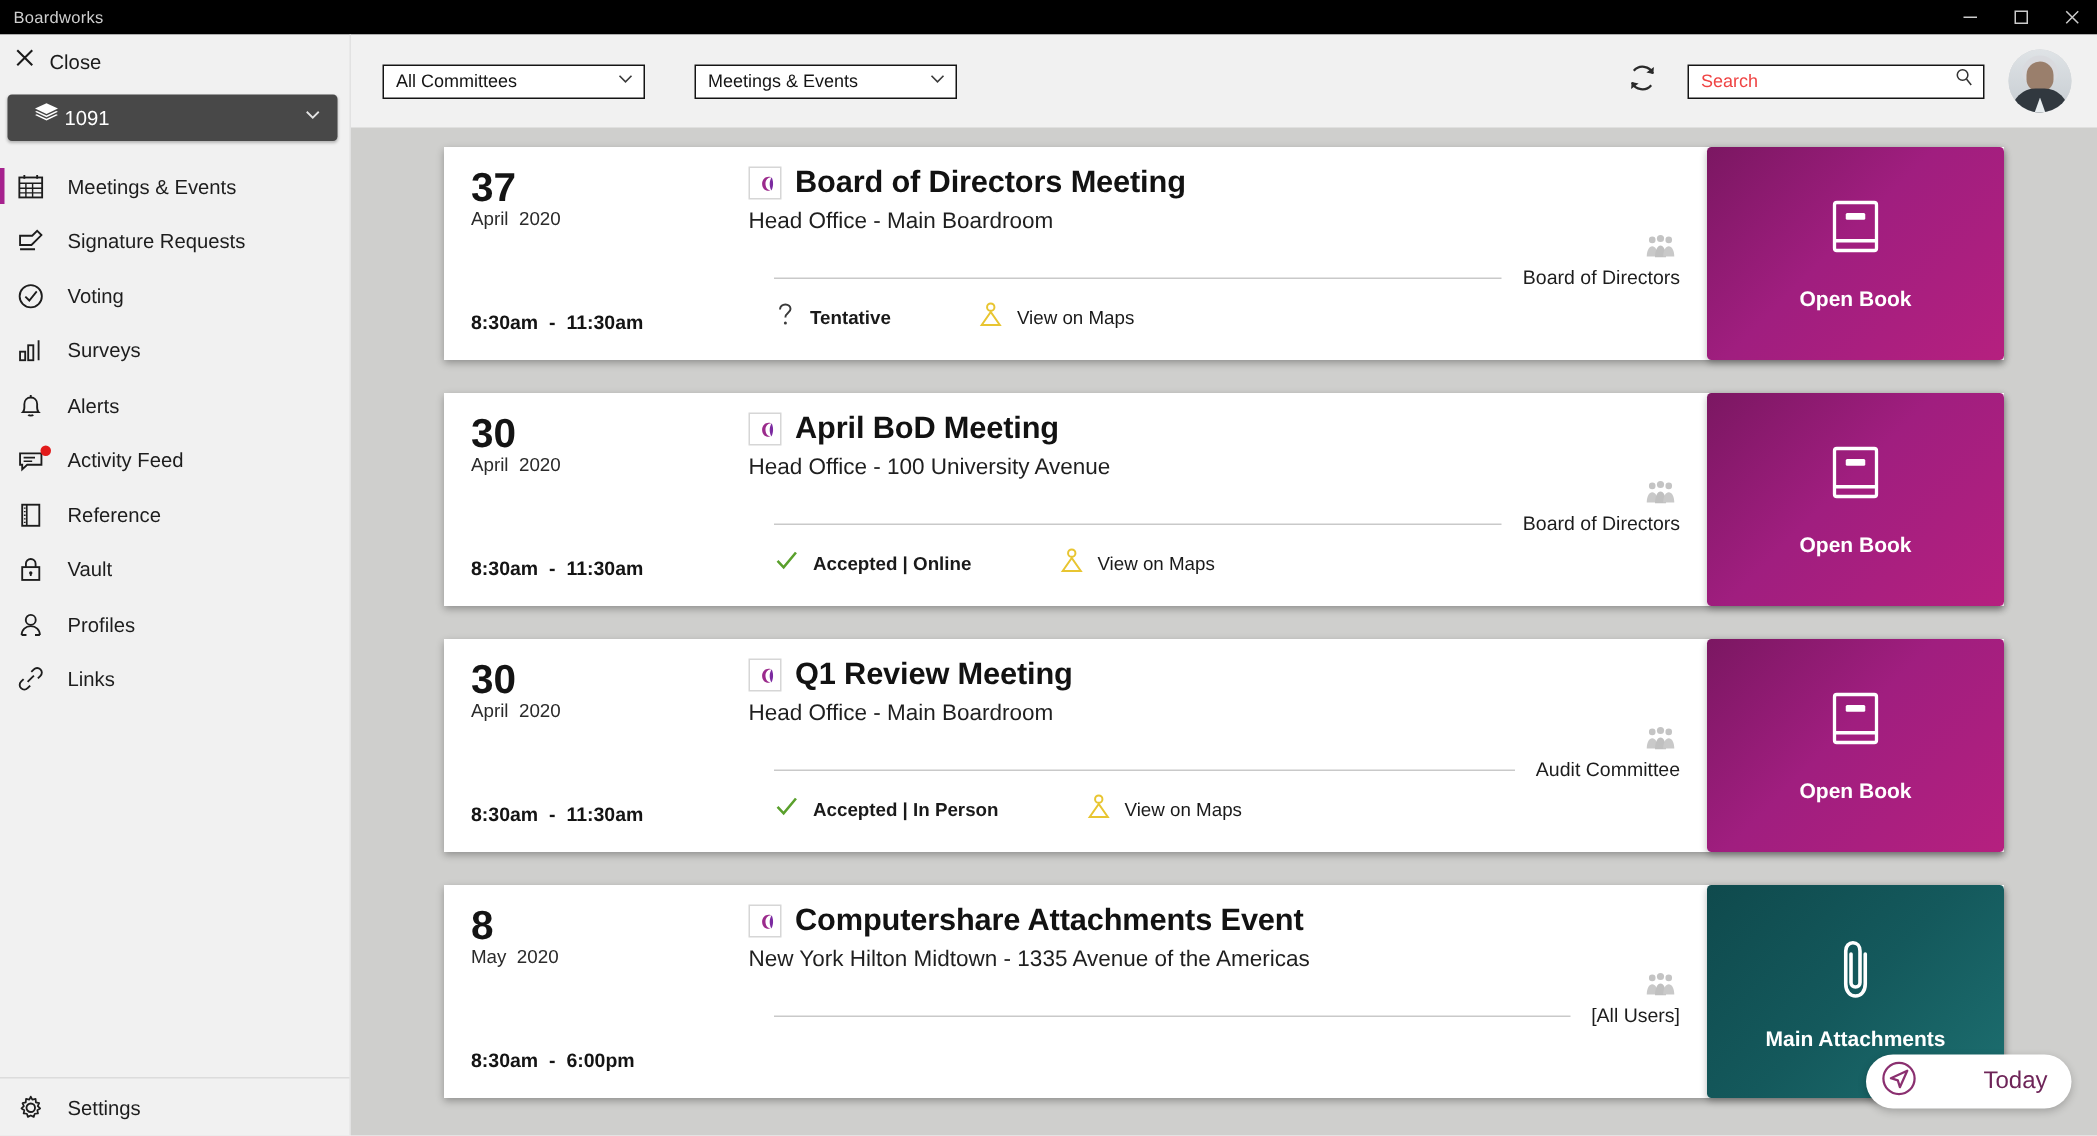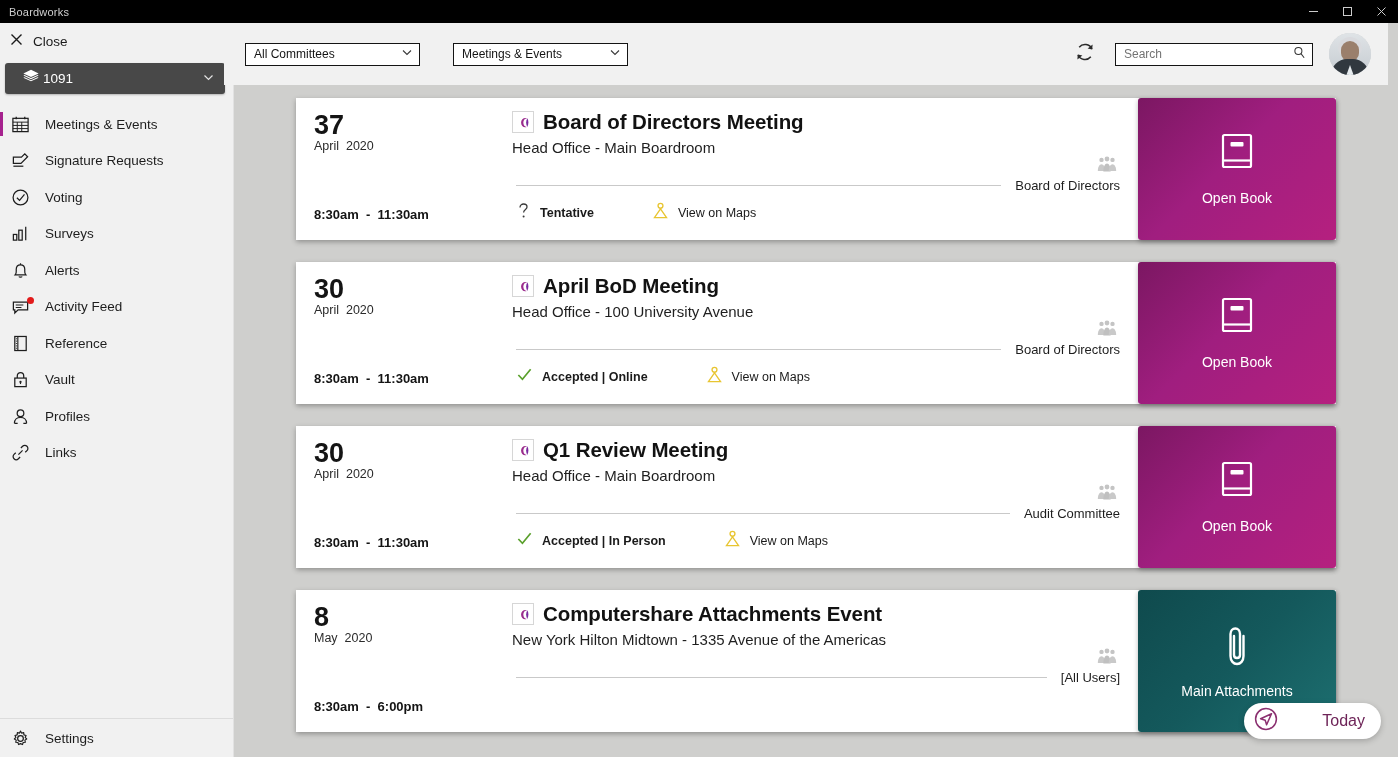--- a/index.html
+++ b/index.html
@@ -63,38 +63,38 @@
   }
   .settings-wrap { border-top: 1px solid #dcdcdc; }
   .settings-row {
     height: 38px; display: flex; align-items: center; padding-left: 11px; color: #1d1d1d;
   }
   .settings-row .ico { width: 28px; display: flex; align-items: center; }
   .settings-row .lbl { font-size: 13.5px; margin-left: 6px; }
 
   
   .toolbar {
-    position: absolute; top: 23px; left: 224px; width: 1164px; height: 62px;
+    position: absolute; top: 23px; left: 234px; width: 1164px; height: 62px;
     background: #f1f1f1;
     display: flex; align-items: center;
   }
   .select {
     position: relative; height: 23px; background: #ffffff; border: 1.5px solid #141414;
     display: flex; align-items: center; padding: 0 22px 0 8px; font-size: 12px; color: #141414;
   }
   .select .chev { position: absolute; right: 6px; top: 50%; transform: translateY(-50%); }
   #committee-select { margin-left: 21px; width: 175px; }
   #type-select { margin-left: 33px; width: 175px; }
   .toolbar-right { margin-left: auto; display: flex; align-items: center; padding-right: 17px; }
   .refresh-btn { width: 30px; height: 30px; display: flex; align-items: center; justify-content: center; color: #2a2a2a; }
   .searchbox {
     position: relative; margin-left: 15px; width: 198px; height: 23px; background: #ffffff;
     border: 1.5px solid #141414; display: flex; align-items: center; padding: 0 24px 0 8px;
   }
-  .searchbox .ph { font-size: 12px; color: #737373; }
+  .searchbox .ph { font-size: 12px; color: #ef4444; }
   .searchbox .mag { position: absolute; right: 6px; top: 50%; transform: translateY(-50%); color: #333; }
   .avatar {
     margin-left: 16px; width: 42px; height: 42px; border-radius: 50%; overflow: hidden;
     background: #cdd3d8; position: relative; box-shadow: 0 0 0 1px #dcdcdc inset;
   }
   .avatar .bg { position: absolute; inset: 0; background: linear-gradient(180deg,#dfe3e6 0%,#c6ccd1 100%); }
   .avatar .hair { position: absolute; left: 9px; top: 4px; width: 24px; height: 18px;
     border-radius: 12px 12px 6px 6px; background: #d9dade; }
   .avatar .face { position: absolute; left: 12px; top: 8px; width: 18px; height: 20px;
     border-radius: 9px 9px 8px 8px; background: #9a7f6c; }
@@ -116,21 +116,21 @@
   .card-body { position: relative; flex: 1 1 auto; }
 
   .date-col { position: absolute; left: 18px; top: 12px; width: 170px; }
   .date-day { font-size: 27px; font-weight: bold; color: #141414; line-height: 30px; }
   .date-my { font-size: 12.5px; color: #2b2b2b; margin-top: -1px; }
   .time-row {
     position: absolute; left: 18px; bottom: 18px;
     font-size: 13px; font-weight: bold; color: #141414; white-space: pre;
   }
 
-  .main-col { position: absolute; left: 216px; top: 12px; right: 0; }
+  .main-col { position: absolute; left: 203px; top: 12px; right: 0; }
   .title-row { display: flex; align-items: center; gap: 9px; }
   .logo-sq {
     width: 22px; height: 22px; border: 1px solid #d6d6d6; background: #ffffff;
     display: flex; align-items: center; justify-content: center; flex: 0 0 auto;
   }
   .ev-title { font-size: 20.5px; font-weight: bold; color: #121212; letter-spacing: -.1px; }
   .ev-loc { font-size: 15px; color: #1f1f1f; margin-top: 5px; }
 
   .divider-row { position: absolute; left: 220px; right: 18px; top: 78px; display: flex; align-items: center; }
   .divider-line { flex: 1 1 auto; height: 1px; background: #c9c9c9; }
@@ -144,21 +144,21 @@
   .maps-item { display: flex; align-items: center; gap: 9px; margin-left: 58px; }
   .maps-item .txt { font-size: 12.5px; color: #1a1a1a; }
 
   .action-panel {
     flex: 0 0 198px; width: 198px; border-radius: 3px;
     display: flex; flex-direction: column; align-items: center; justify-content: center;
     color: #ffffff; box-shadow: 0 2px 5px rgba(0,0,0,.28);
   }
   .action-panel.book { background: linear-gradient(135deg,#7b1762 0%,#a01e7f 45%,#b5207f 100%); }
   .action-panel.attach { background: linear-gradient(135deg,#0f4a4d 0%,#14595c 50%,#1d6f70 100%); }
-  .action-panel .alabel { font-size: 14px; margin-top: 10px; }
+  .action-panel .alabel { font-size: 14px; margin-top: 10px; font-weight: bold; }
 
   
   .today-pill {
     position: absolute; right: 17px; bottom: 18px; height: 36px; padding: 0 16px 0 9px;
     background: #ffffff; border-radius: 18px; display: flex; align-items: center; gap: 8px;
     box-shadow: 0 2px 6px rgba(0,0,0,.22); color: #7b2464;
   }
   .today-pill .tlabel { font-size: 16px; color: #6e2458; margin-left: 35px; }
 </style>
 </head>

